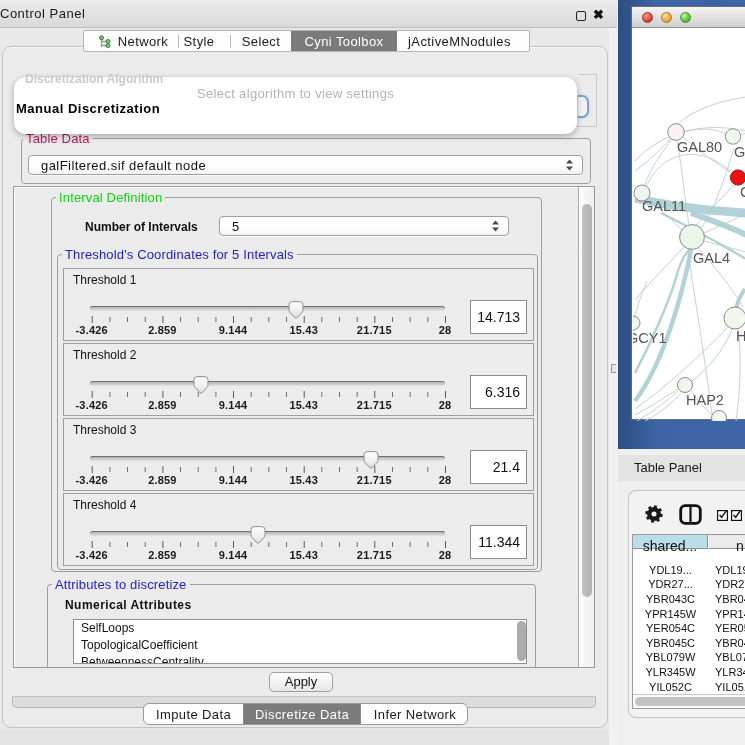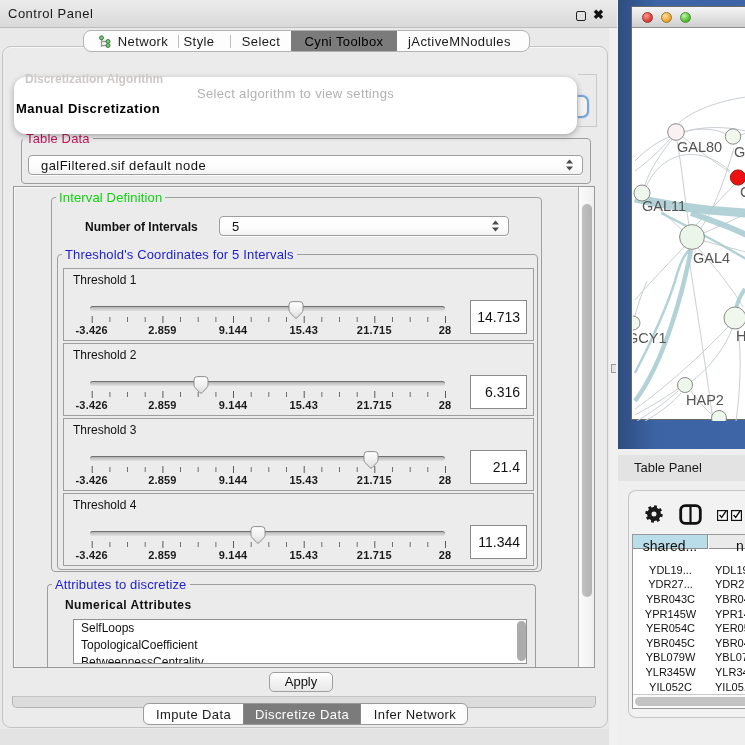--- a/index.html
+++ b/index.html
@@ -4,37 +4,37 @@
 <style>
 * { margin:0; padding:0; box-sizing:border-box; }
 html,body { width:745px; height:745px; overflow:hidden; }
 body { font-family:"Liberation Sans", sans-serif; background:#efefef; position:relative; }
 .abs { position:absolute; }
 
 
 #cp { position:absolute; left:0; top:0; width:617px; height:745px; background:#e9e9e9; }
 #cp-title { position:absolute; left:0; top:0; width:617px; height:28px;
   background:linear-gradient(#ececec,#d9d9d9); border-bottom:1px solid #bcbcbc;
-  font-size:13px; letter-spacing:0.5px; color:#1a1a1a; line-height:28px; padding-left:8px; }
+  font-size:13px; letter-spacing:0.5px; color:#1a1a1a; line-height:28px; padding-left:0; }
 .winbtn { position:absolute; top:11px; }
 #btn-float { left:576px; width:10px; height:10px; border:1.4px solid #222; border-radius:2px; }
 #btn-close { left:593px; top:7px; font-size:13px; font-weight:bold; color:#111; }
 
 
 #panel { position:absolute; left:2px; top:46px; width:606px; height:682px;
   background:#ebebeb; border:1px solid #c3c3c3; border-radius:9px;
   box-shadow:inset 0 1px 0 #f8f8f8; }
 
 
 #toptabs { position:absolute; left:83px; top:30px; width:447px; height:22px;
-  background:#fdfdfd; border:1px solid #b3b3b3; border-radius:8px;
+  background:#fdfdfd; border:1px solid #b3b3b3; border-radius:2px;
   font-size:13px; letter-spacing:0.4px; color:#1a1a1a; z-index:5; overflow:hidden; }
 #toptabs .tab { position:absolute; top:0; height:22px; line-height:21px; text-align:center; }
 #toptabs .sep { position:absolute; top:4px; height:13px; width:1px; background:#bdbdbd; }
-#tab-cyni { background:#7b7b7b; color:#000000; }
+#tab-cyni { background:#7b7b7b; color:#ffffff; }
 
 
 .group { position:absolute; border:1px solid #9e9e9e; border-radius:4px; }
 .gtitle { position:absolute; top:-8px; left:4px; background:#ebebeb; padding:0 3px; font-size:13px; letter-spacing:0.15px; }
 
 
 .combo { position:absolute; background:linear-gradient(#ffffff,#fdfdfd 60%,#f2f2f2);
   border:1px solid #9f9f9f; border-radius:4px; font-size:13px; color:#111;
   box-shadow:0 1px 0 rgba(255,255,255,.8); }
 .combo .ctext { position:absolute; left:12px; top:50%; transform:translateY(-50%); white-space:nowrap; letter-spacing:0.45px; }

